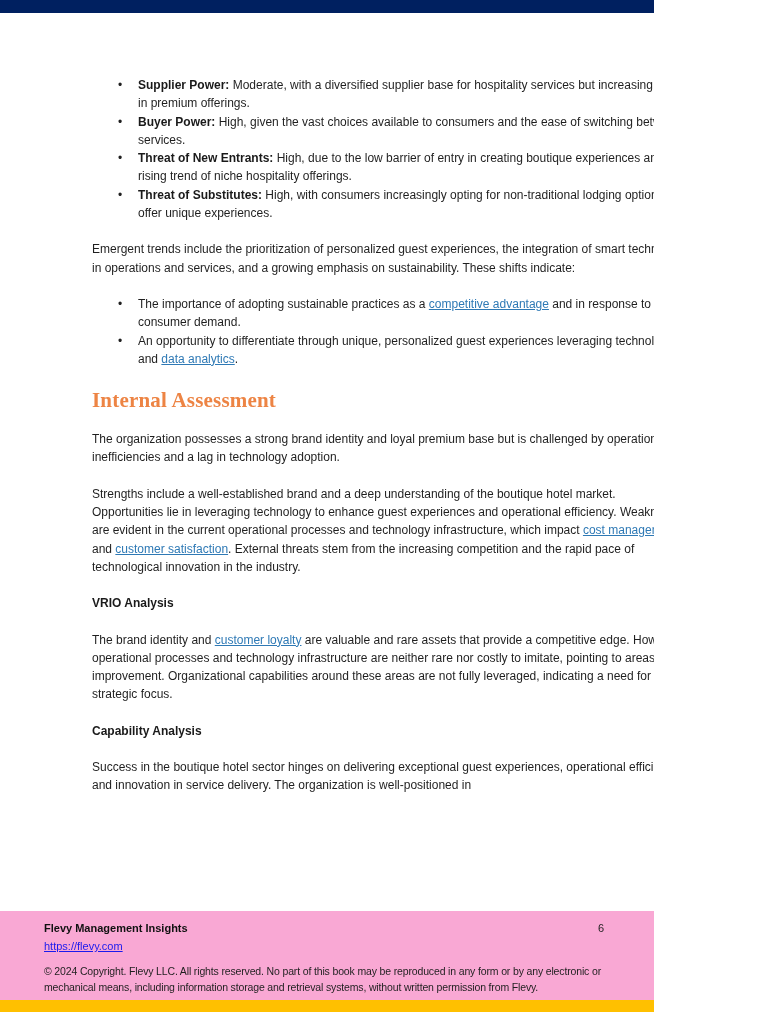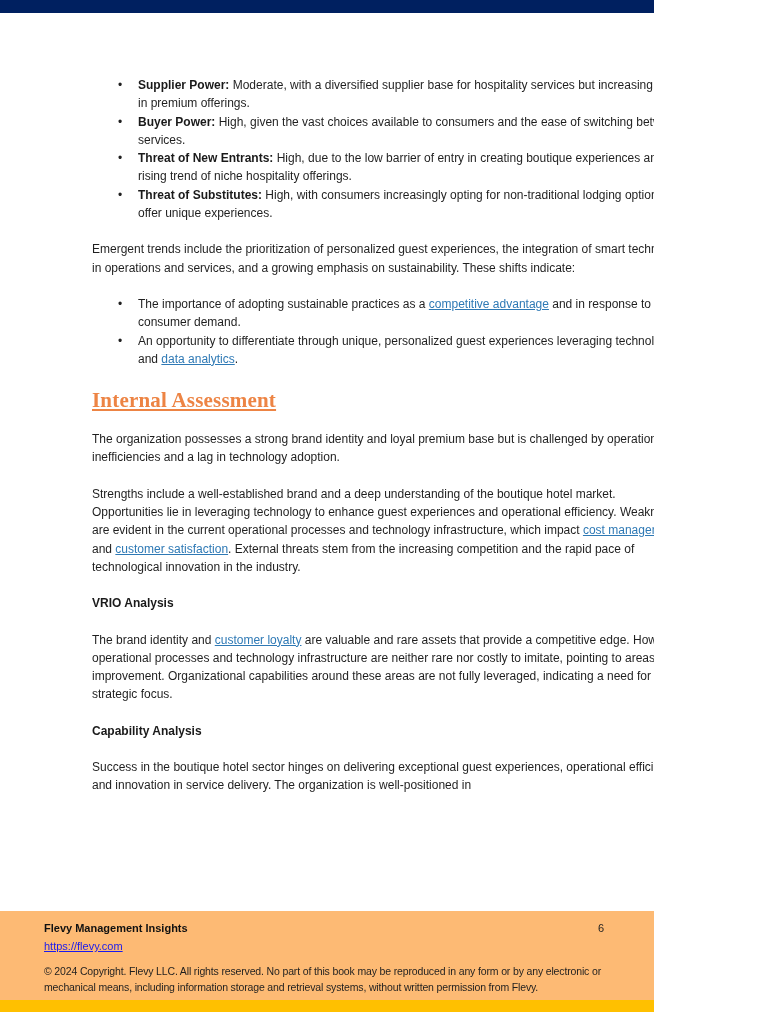--- a/index.html
+++ b/index.html
@@ -47,27 +47,26 @@
     cursor: pointer;
   }
   h1.section-heading {
     font-family: "Liberation Serif", "DejaVu Serif", serif;
     font-size: 21px;
     line-height: 28px;
     font-weight: bold;
     color: #ed8444;
     margin: 0 0 16px 0;
     letter-spacing: 0.2px;
-    text-decoration: underline;
   }
   .footer {
     position: absolute;
     left: 0; bottom: 12px;
     width: 100%; height: 89px;
-    background: #fdba74;
+    background: #f9a8d4;
     padding: 10px 44px 0 44px;
   }
   .footer-row {
     display: flex;
     justify-content: space-between;
     align-items: flex-start;
   }
   .f-title {
     font-size: 11px;
     line-height: 15px;

